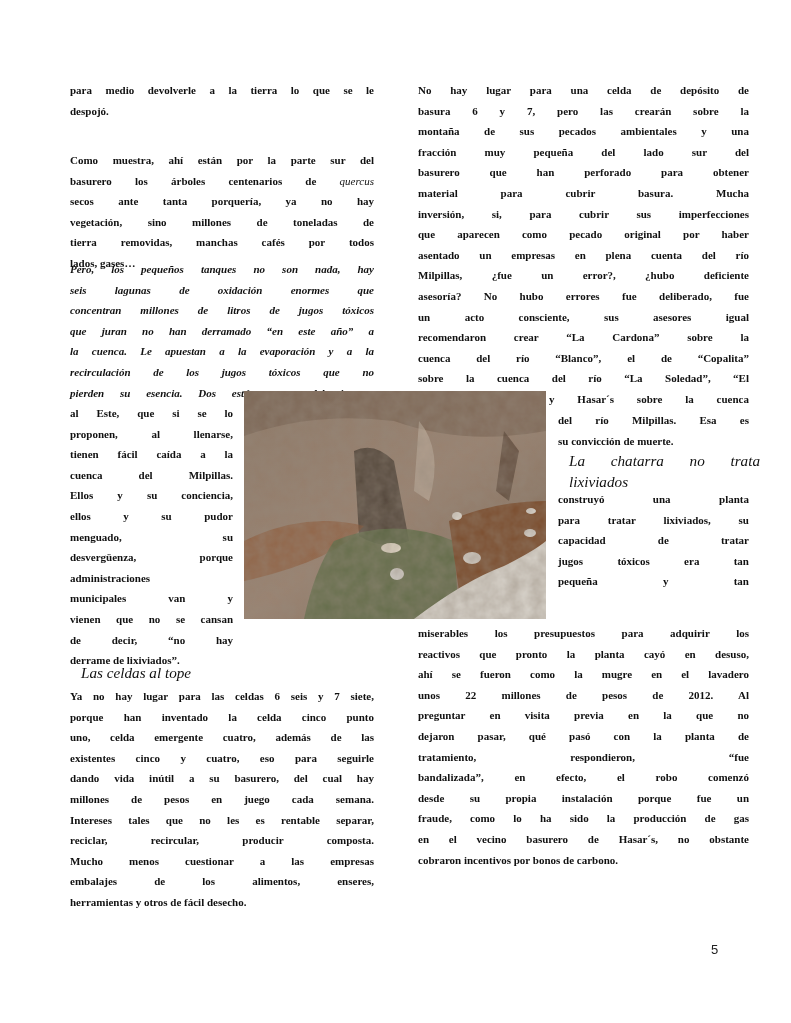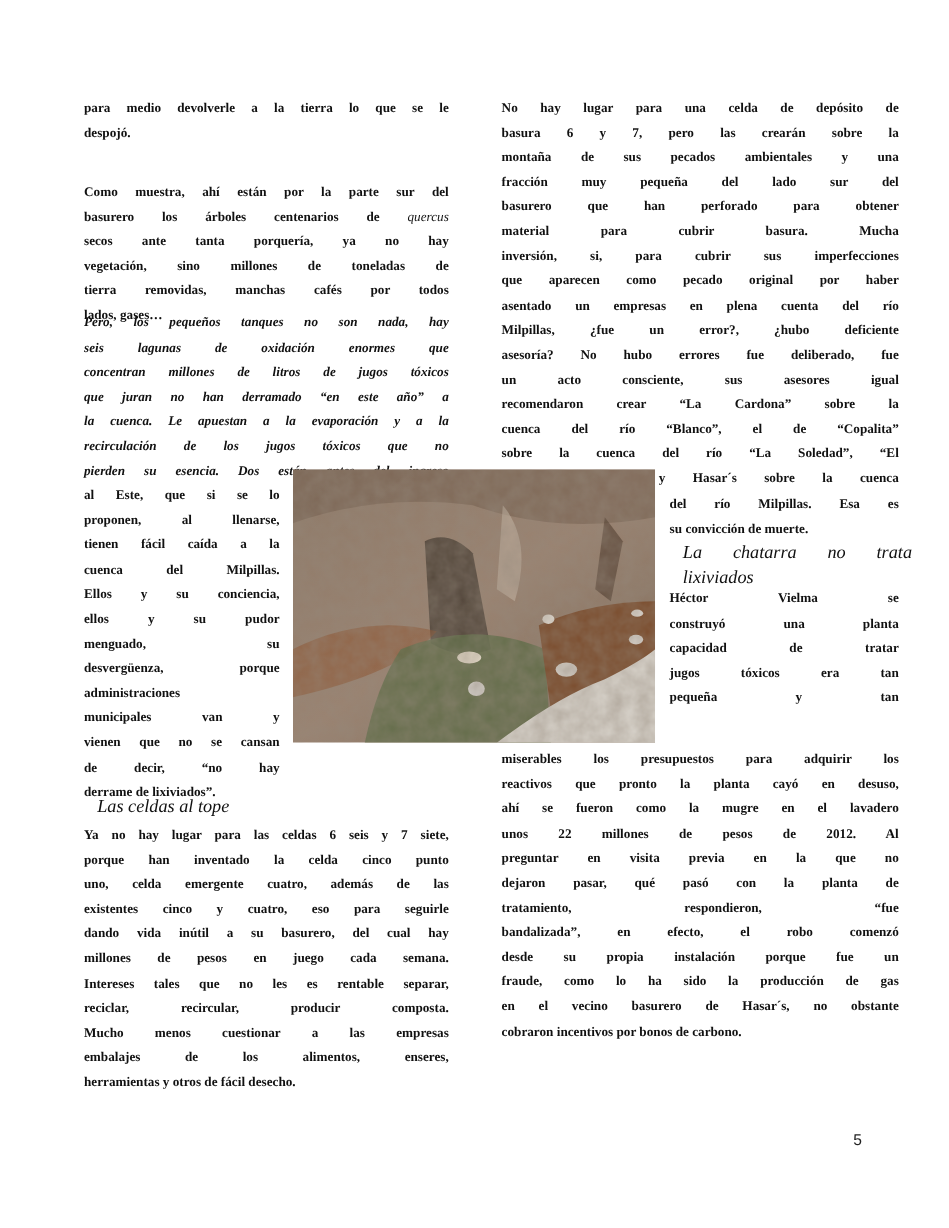--- a/index.html
+++ b/index.html
@@ -101,22 +101,22 @@
   <span class="line">del río Milpillas. Esa es</span>
   <span class="line last">su convicción de muerte.</span>
 </div>
 
 <div class="h" style="left:558px; top:440px; width:191px;">
   <span class="line">La chatarra no trata</span>
   <span class="line last">lixiviados</span>
 </div>
 
 <div class="t" style="left:558px; top:489px; width:191px;">
-  <span class="line">Héctor Vielma se</span>
   <span class="line">construyó una planta</span>
+  <span class="line">para tratar lixiviados, su</span>
   <span class="line">capacidad de tratar</span>
   <span class="line">jugos tóxicos era tan</span>
   <span class="line">pequeña y tan</span>
 </div>
 
 <div class="t" style="left:418px; top:623px; width:331px;">
   <span class="line">miserables los presupuestos para adquirir los</span>
   <span class="line">reactivos que pronto la planta cayó en desuso,</span>
   <span class="line">ahí se fueron como la mugre en el lavadero</span>
   <span class="line">unos 22 millones de pesos de 2012. Al</span>

